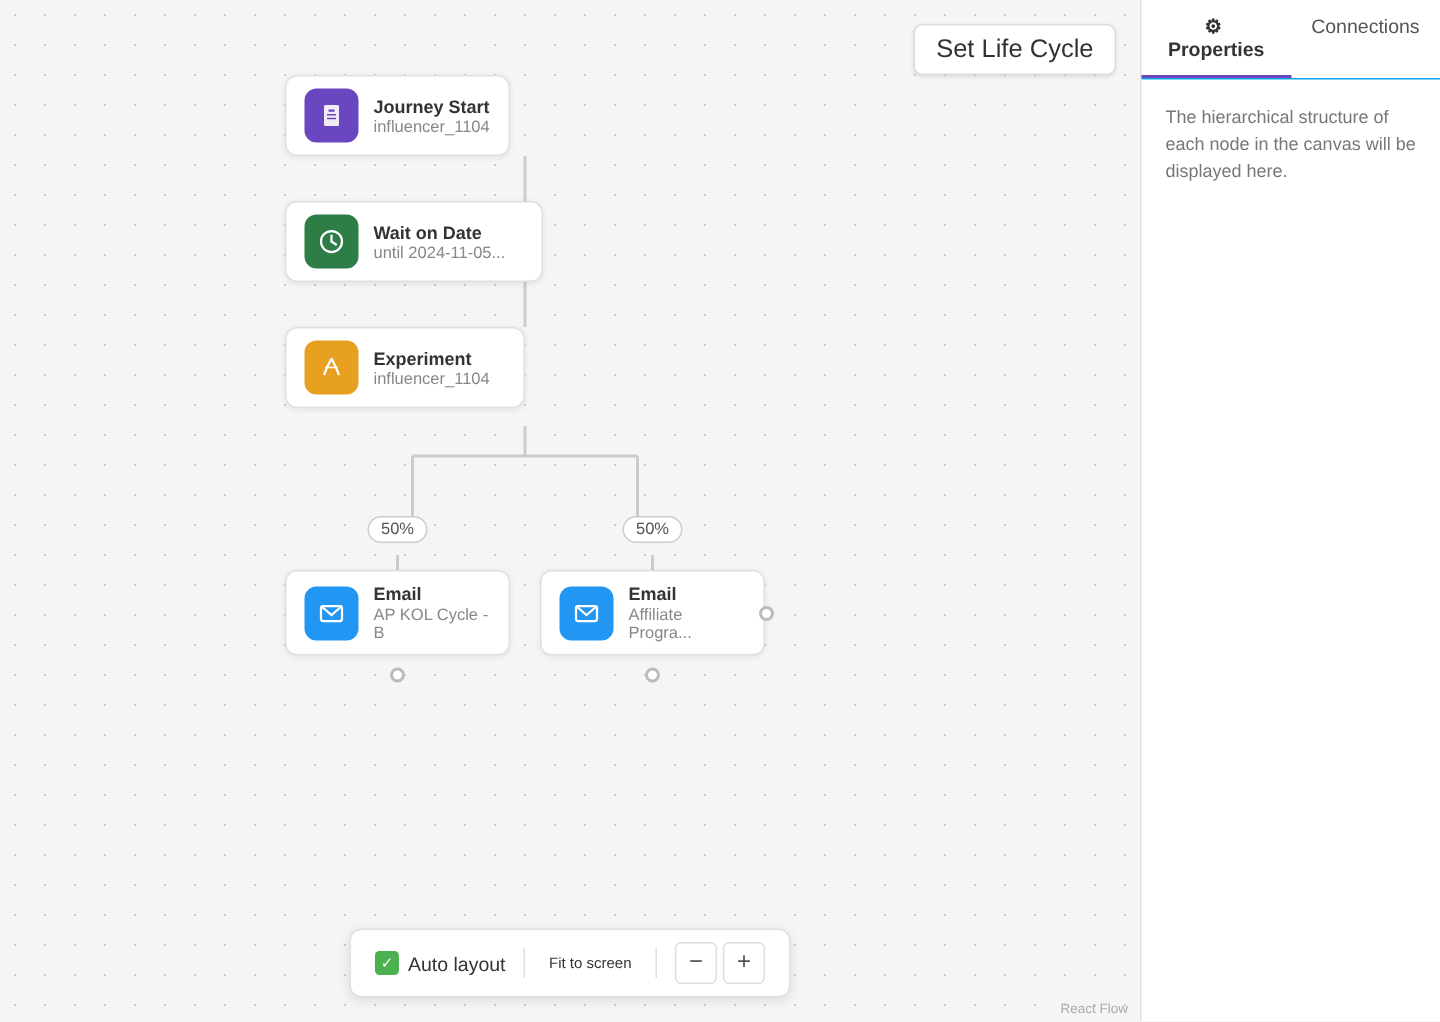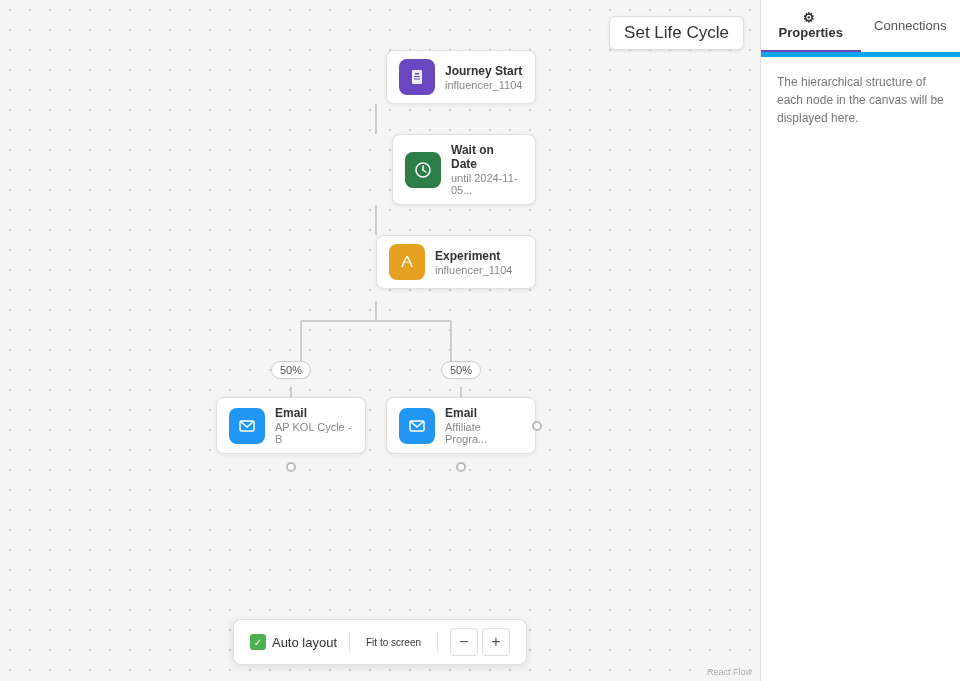--- a/index.html
+++ b/index.html
@@ -165,22 +165,21 @@
     
     .right-panel {
       width: 200px;
       background: #fff;
       border-left: 1px solid #e0e0e0;
       display: flex;
       flex-direction: column;
     }
     .panel-tabs {
       display: flex;
-      border-bottom: 5px solid #0ea5e9;
-      align-items: center;
+      border-bottom: 1px solid #0ea5e9;
     }
     .panel-tab {
       flex: 1;
       padding: 10px 8px;
       font-size: 13px;
       text-align: center;
       cursor: pointer;
       color: #555;
       border-bottom: 2px solid transparent;
     }
@@ -202,40 +201,40 @@
   </style>
 </head>
 <body>
 
 <div class="canvas-area">
 
   <div class="top-toolbar">
     <button class="set-lifecycle-btn">Set Life Cycle</button>
   </div>
 
-  <div style="position: absolute; top: 50px; left: 216px; display: flex; flex-direction: column; align-items: flex-end;">
+  <div style="position: absolute; top: 50px; left: 190px; display: flex; flex-direction: column; align-items: flex-start;">
 
     <div class="node" style="width:150px;">
       <div class="node-icon purple">
         <svg width="20" height="20" viewBox="0 0 20 20" fill="white">
           <rect x="5" y="3" width="10" height="14" rx="1" fill="white" opacity="0.9"></rect>
           <rect x="8" y="6" width="4" height="1.5" fill="#6b46c1"></rect>
           <rect x="7" y="9" width="6" height="1" fill="#6b46c1"></rect>
           <rect x="7" y="11.5" width="6" height="1" fill="#6b46c1"></rect>
         </svg>
       </div>
       <div class="node-text">
         <span class="node-title">Journey Start</span>
         <span class="node-subtitle">influencer_1104</span>
       </div>
     </div>
 
     <div class="connector connector-short"></div>
 
-    <div class="node" style="width:144px;">
+    <div class="node" style="width:172px;">
       <div class="node-icon green">
         <svg width="20" height="20" viewBox="0 0 20 20" fill="white">
           <circle cx="10" cy="10" r="7" stroke="white" stroke-width="1.5" fill="none"></circle>
           <line x1="10" y1="6" x2="10" y2="10" stroke="white" stroke-width="1.5" stroke-linecap="round"></line>
           <line x1="10" y1="10" x2="13" y2="12" stroke="white" stroke-width="1.5" stroke-linecap="round"></line>
         </svg>
       </div>
       <div class="node-text">
         <span class="node-title">Wait on Date</span>
         <span class="node-subtitle">until 2024-11-05...</span>

